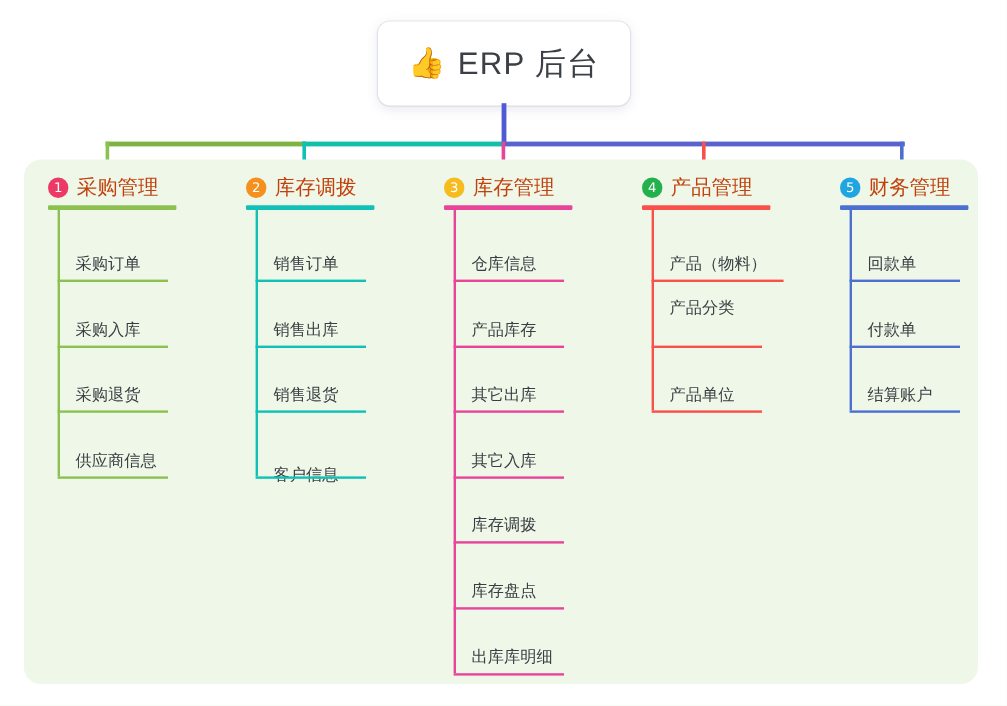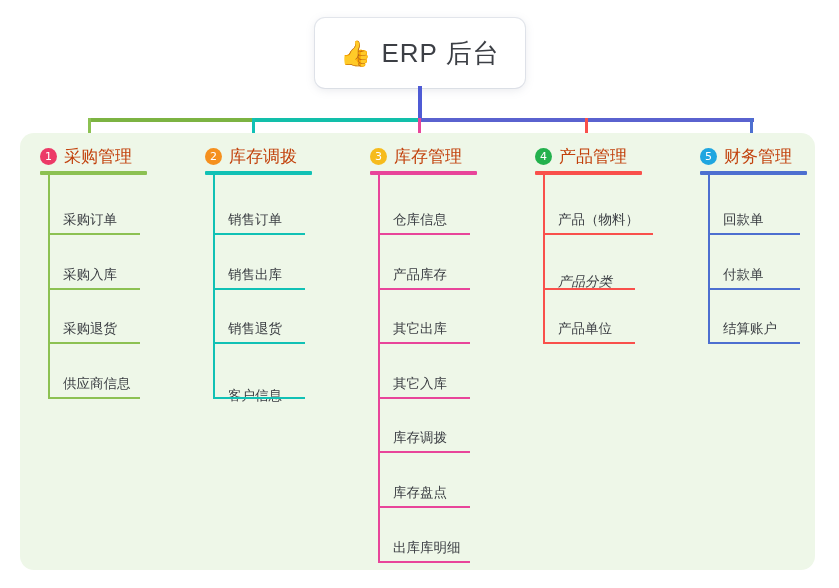--- a/index.html
+++ b/index.html
@@ -140,21 +140,21 @@
       </div>
       <div class="col" style="left: 535px; top: 133px;">
         <div class="col-head">
           <span class="badge" style="background: rgb(35, 177, 77);">4</span>
           <span class="col-title">产品管理</span>
         </div>
         <div class="head-rule" style="background: rgb(249, 80, 75);"></div>
         <div class="spine" style="background: rgb(249, 80, 75); left: 8px; height: 169.2px;"></div>
         <div class="item-label" style="top: 78px;">产品（物料）</div>
         <div class="item-rule" style="top: 100px; width: 110px; background: rgb(249, 80, 75);"></div>
-        <div class="item-label" style="top: 140px; font-style: italic;">产品分类</div>
+        <div class="item-label" style="top: 115px;">产品分类</div>
         <div class="item-rule" style="top: 154.6px; width: 92px; background: rgb(249, 80, 75);"></div>
         <div class="item-label" style="top: 187.2px;">产品单位</div>
         <div class="item-rule" style="top: 209.2px; width: 92px; background: rgb(249, 80, 75);"></div>
       </div>
       <div class="col" style="left: 700px; top: 133px;">
         <div class="col-head">
           <span class="badge" style="background: rgb(31, 166, 224);">5</span>
           <span class="col-title">财务管理</span>
         </div>
         <div class="head-rule" style="background: rgb(77, 111, 208);"></div>

